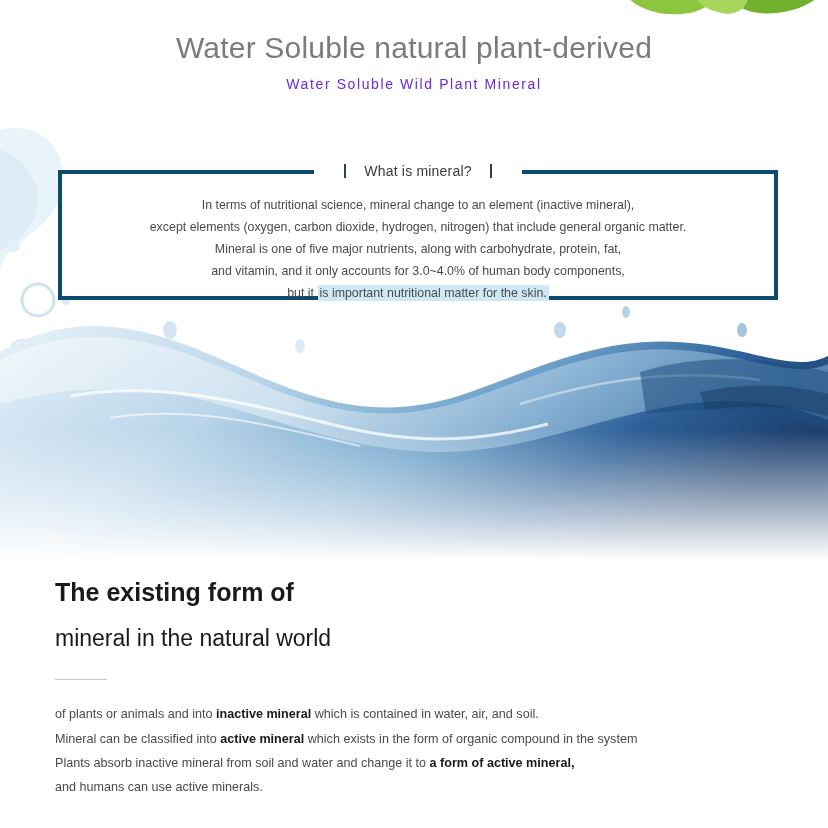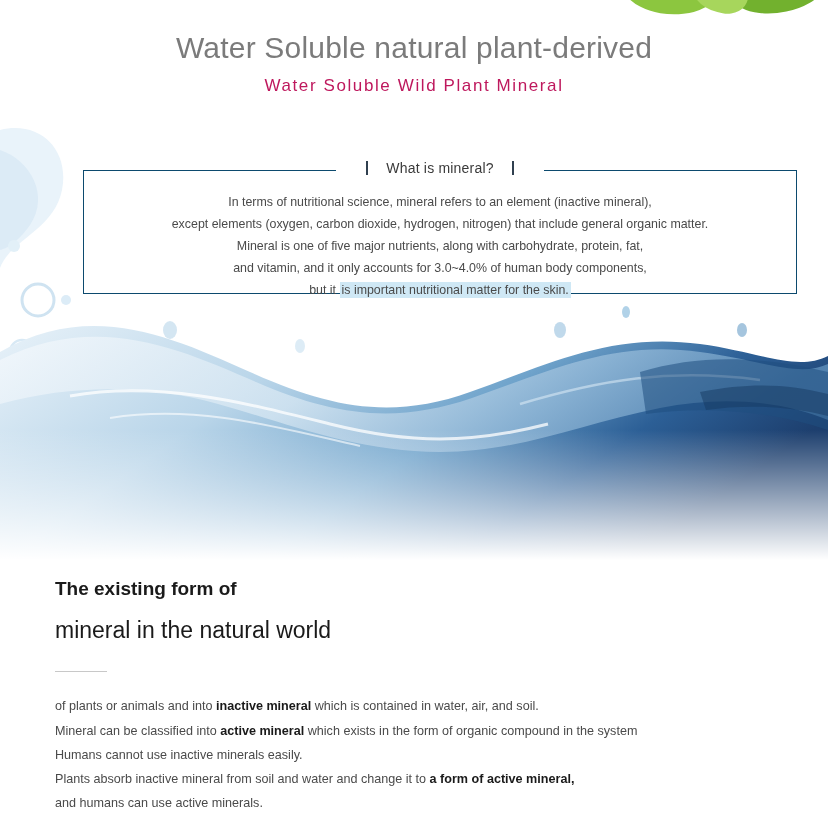--- a/index.html
+++ b/index.html
@@ -91,37 +91,36 @@
   }
   .title-sub {
     font-size: 30px;
     color: #1b75bb;
     font-weight: 700;
     margin-top: 6px;
     letter-spacing: 0.2px;
   }
   .title-eng {
     margin-top: 9px;
-    font-size: 17px;
-    color: #be185d;
+    font-size: 14px;
+    color: #6d28d9;
     letter-spacing: 1.6px;
     font-weight: 400;
   }
 
   
   .mineral-box {
     position: absolute;
     left: 58px;
     top: 170px;
     width: 712px;
     height: 122px;
-    border: 1px solid #0c4a6e;
+    border: 4px solid #0c4a6e;
     background: rgba(255,255,255,0.55);
     z-index: 5;
-    margin-left: 25px;
   }
   .box-caption {
     position: absolute;
     left: 0;
     top: -12px;
     width: 712px;
     text-align: center;
   }
   .box-caption-inner {
     display: inline-block;
@@ -158,21 +157,21 @@
   
   .lower {
     position: absolute;
     left: 55px;
     top: 576px;
     width: 720px;
     z-index: 5;
   }
   .lower h2 {
     margin: 0;
-    font-size: 19px;
+    font-size: 25px;
     color: #1a1a1a;
     font-weight: 700;
     line-height: 1.32;
   }
   .lower h3 {
     margin: 14px 0 0 0;
     font-size: 23px;
     color: #1a1a1a;
     font-weight: 400;
     line-height: 1.32;
@@ -267,36 +266,35 @@
 
   <div class="mineral-box">
     <div class="box-caption">
       <span class="box-caption-inner">
         <span class="cap-bar"></span>
         <span>What is mineral?</span>
         <span class="cap-bar"></span>
       </span>
     </div>
     <div class="box-text">
-      <div>In terms of nutritional science, mineral refers to an element (inactive mineral),</div>
+      <div>In terms of nutritional science, mineral change to an element (inactive mineral),</div>
       <div>except elements (oxygen, carbon dioxide, hydrogen, nitrogen) that include general organic matter.</div>
       <div>Mineral is one of five major nutrients,  along with carbohydrate, protein, fat,</div>
       <div>and vitamin, and it only accounts for 3.0~4.0% of human body components,</div>
       <div>
         <span>but it </span><span class="hl">is important nutritional matter for the skin.</span>
       </div>
     </div>
   </div>
 
   <div class="lower">
     <h2>The existing form of</h2>
     <h3>mineral in the natural world</h3>
     <div class="divider"></div>
     <div class="body-text">
         <div><span>of plants or animals and into </span><b>inactive mineral</b><span> which is contained in water, air, and soil.</span></div>
         <div><span>Mineral can be classified into </span><b>active mineral</b><span> which exists in the form of organic compound in the system</span></div>
-        <div><span>Humans cannot use inactive minerals easily.</span></div>
         <div><span>Plants absorb inactive mineral from soil and water and change it to </span><b>a form of active mineral,</b></div>
         <div><span>and humans can use active minerals.</span></div>
       </div>
   </div>
 
 </div>
 
 </body></html>

